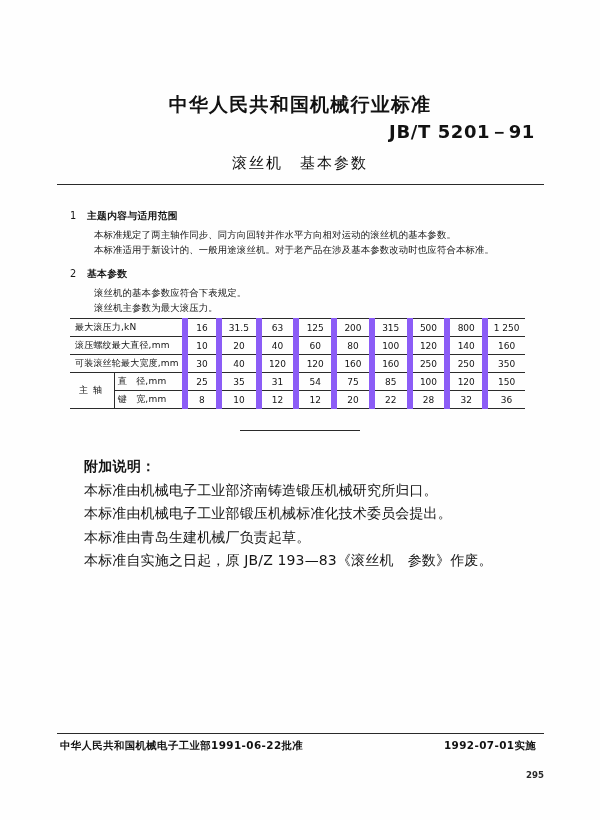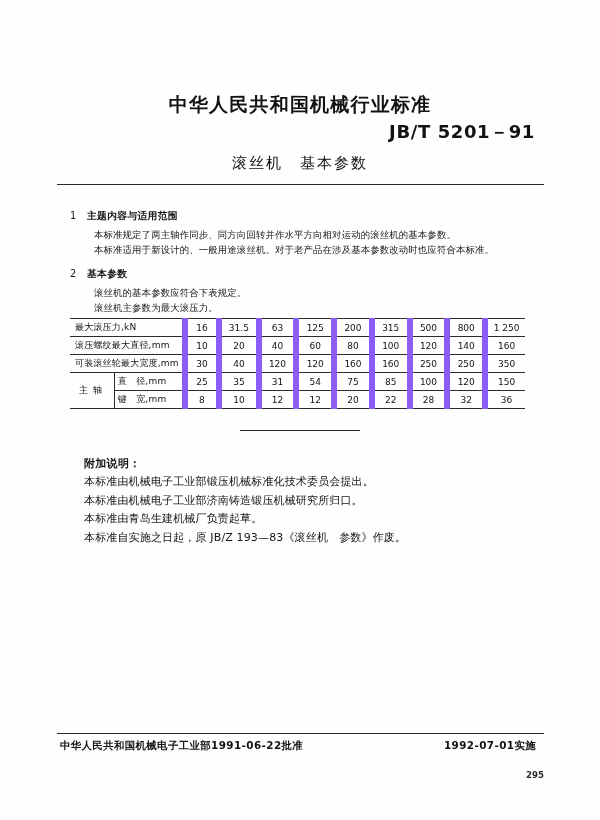--- a/index.html
+++ b/index.html
@@ -150,21 +150,21 @@
     height: 1px;
     background: #2a2a2a;
   }
 
   
   .notes {
     position: absolute;
     left: 84px;
     top: 455px;
     width: 450px;
-    font-size: 11px;
+    font-size: 14px;
     line-height: 1.68;
     color: #151515;
   }
   .notes-title {
     font-weight: bold;
     letter-spacing: 0.3px;
   }
   .notes-line { letter-spacing: 0.15px; }
 
   
@@ -285,22 +285,22 @@
           <td class="val">36</td>
         </tr>
       </tbody>
     </table>
   </div>
 
   <div class="rule-mid"></div>
 
   <div class="notes">
     <div class="notes-title">附加说明：</div>
+    <div class="notes-line">本标准由机械电子工业部济南铸造锻压机械研究所归口。</div>
     <div class="notes-line">本标准由机械电子工业部锻压机械标准化技术委员会提出。</div>
-    <div class="notes-line">本标准由机械电子工业部济南铸造锻压机械研究所归口。</div>
     <div class="notes-line">本标准由青岛生建机械厂负责起草。</div>
     <div class="notes-line">本标准自实施之日起，原 JB/Z 193—83《滚丝机　参数》作废。</div>
   </div>
 
   <div class="rule-full rule-footer"></div>
 
   <div class="footer">
     <div>中华人民共和国机械电子工业部1991-06-22批准</div>
     <div class="footer-right">1992-07-01实施</div>
   </div>

